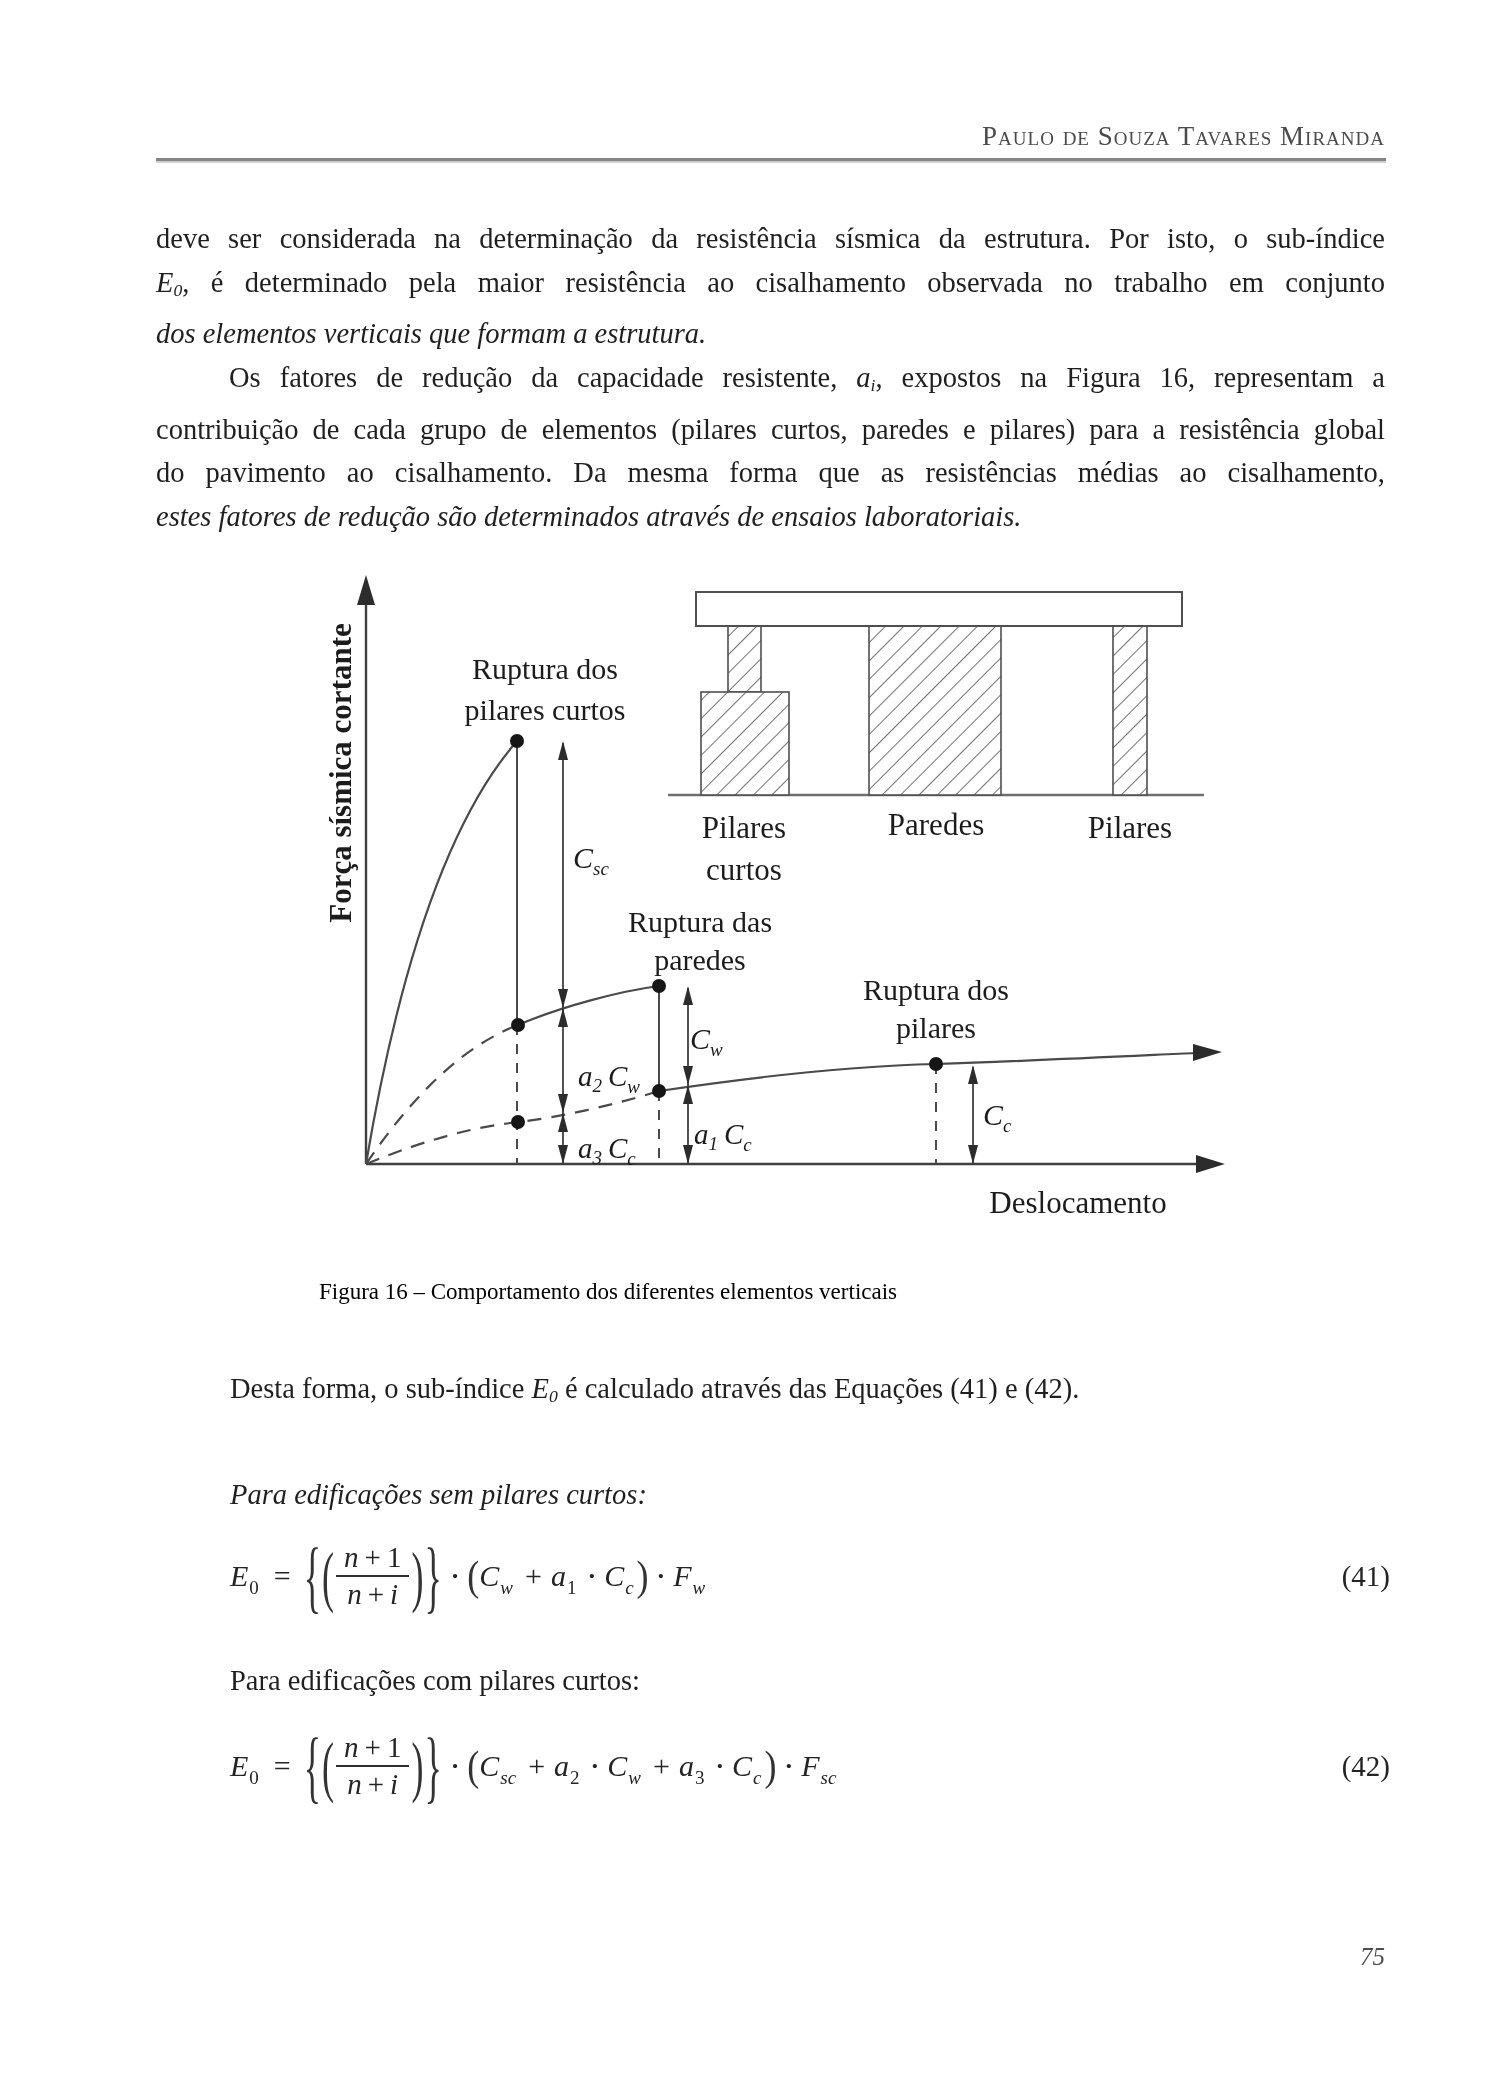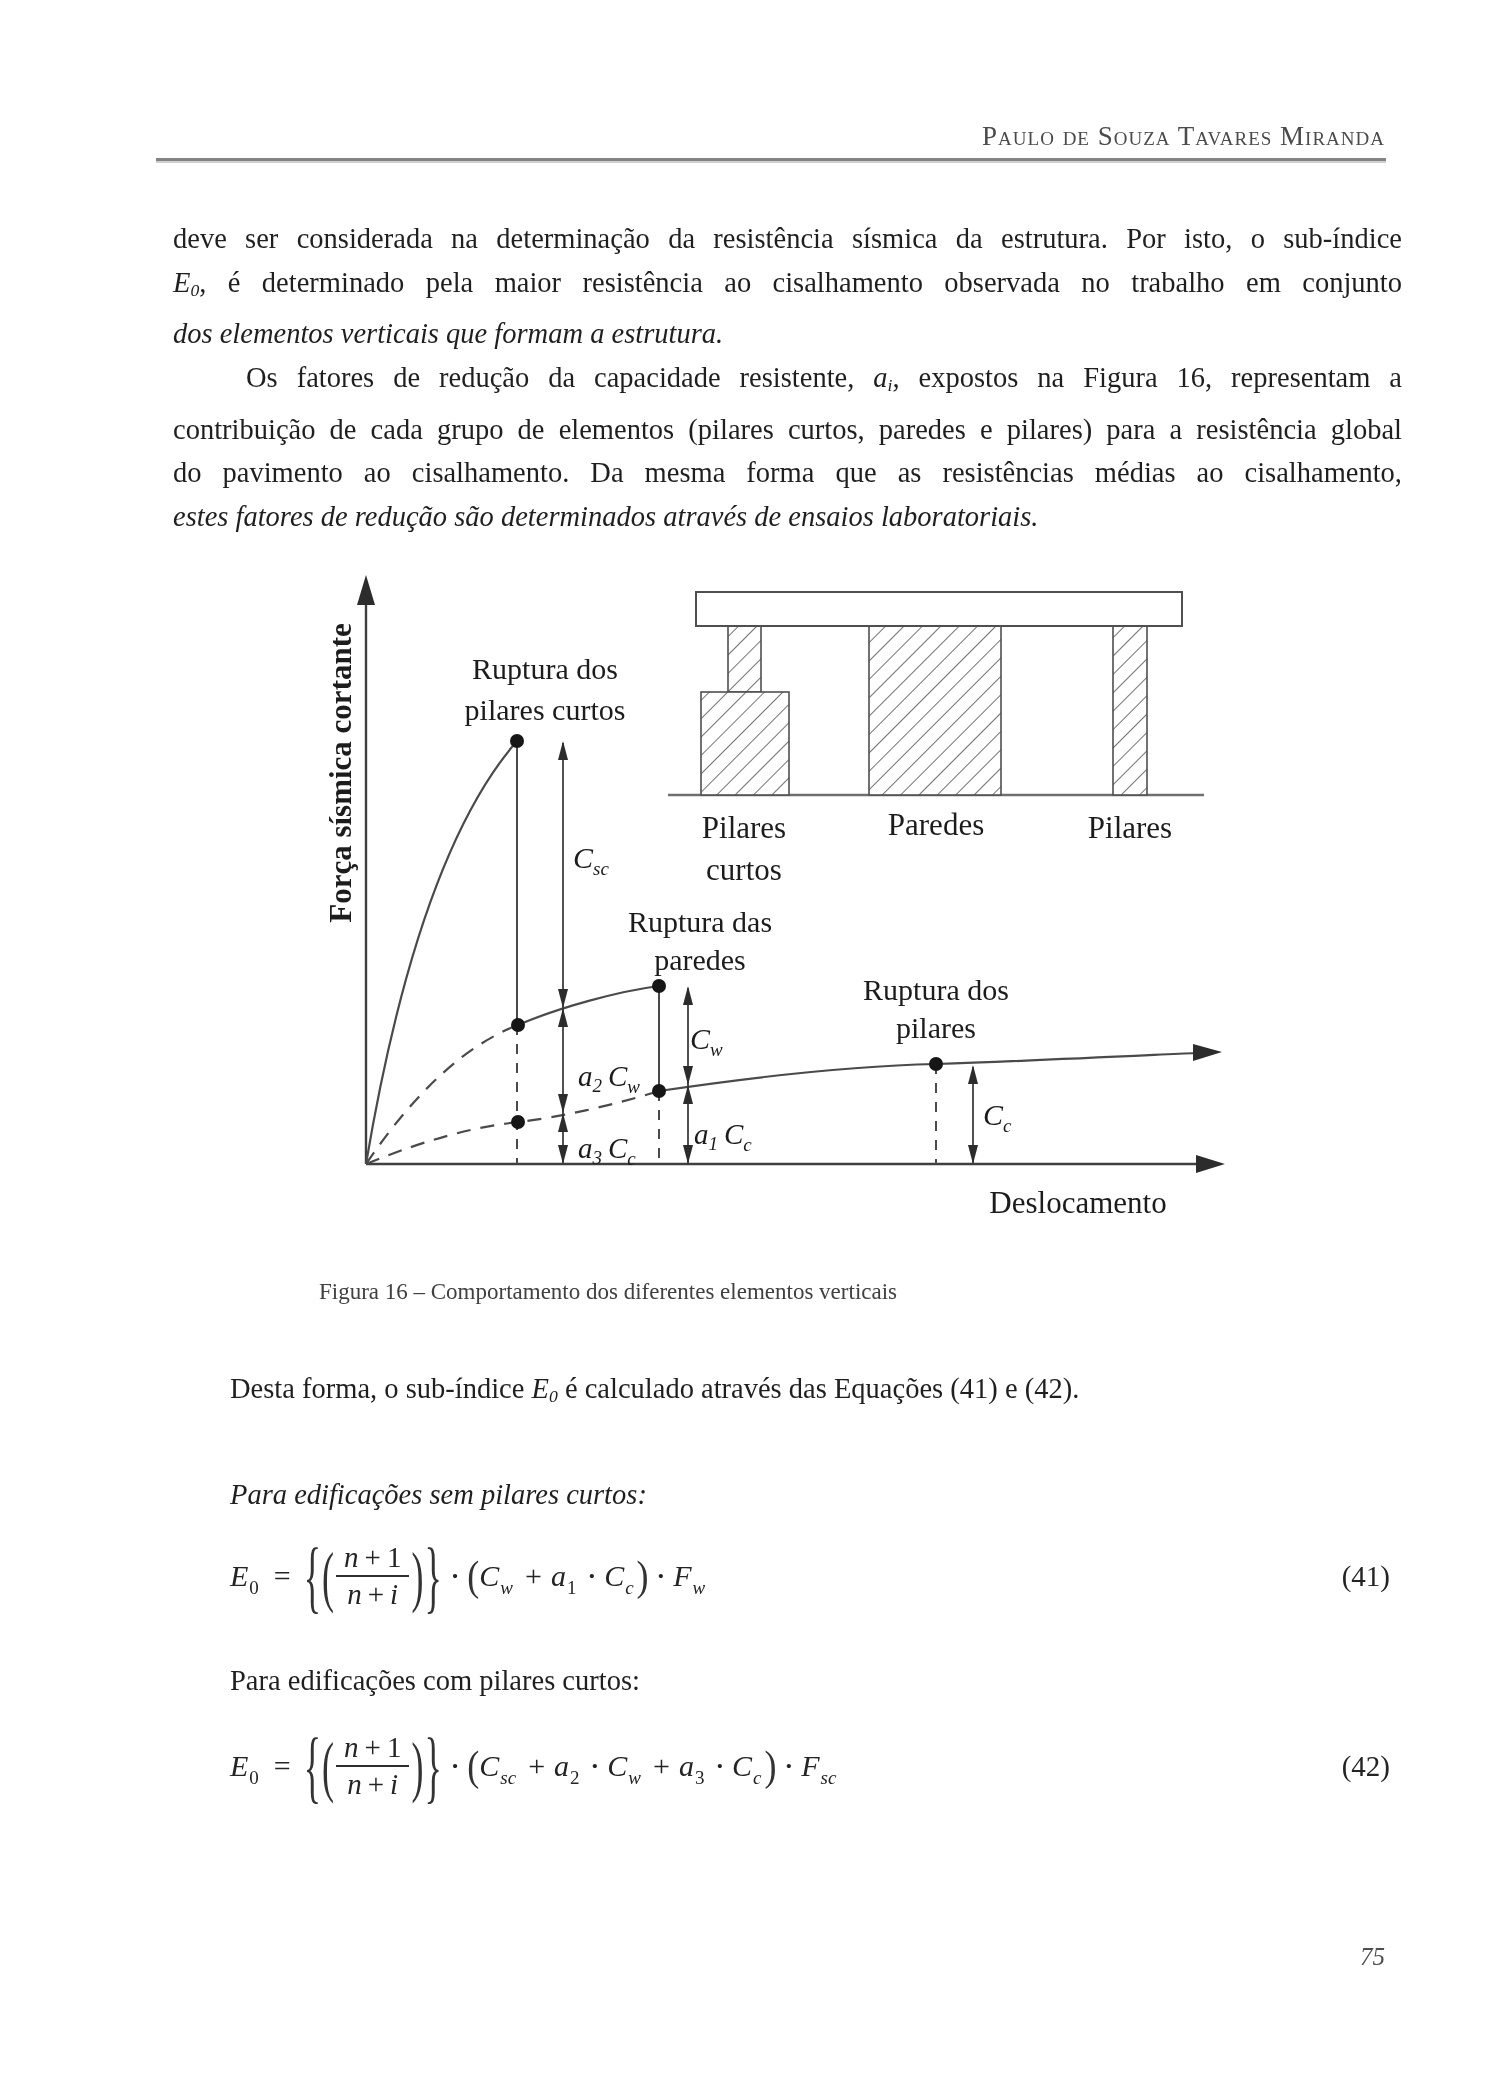--- a/index.html
+++ b/index.html
@@ -8,30 +8,30 @@
   .page { position:absolute; inset:0; overflow:hidden; }
 
   
   .hdr { position:absolute; top:121px; right:115px; font-size:27px; color:#4b4b4b;
          font-variant:small-caps; letter-spacing:1px;margin-left:16px; }
   .rule { position:absolute; top:158px; left:156px; width:1230px; height:5px;
           background:linear-gradient(#848484 55%, #cfcfcf 45%); }
 
   
   .bodytext { position:absolute; top:217px; left:156px; width:1229px;
-              font-size:28.5px; line-height:43.5px;margin-left:17px; }
+              font-size:28.5px; line-height:43.5px; }
   .line { text-align:justify; text-align-last:justify; white-space:nowrap2; }
   .line.last { text-align-last:left;font-style:italic; }
   .line.indent { text-indent:73px; }
   .iv { font-style:italic; }
   .bsub { font-style:italic; font-size:0.62em; vertical-align:-0.25em; }
 
   
   .caption { position:absolute; top:1279px; left:0; width:1216px; text-align:center;
-             font-size:23px; color:#404040; }
+             font-size:23px; color:#000000; }
 
   
   .tline { position:absolute; left:230px; font-size:28.5px;text-align:center; }
 
   
   .eq-block { position:absolute; left:230px; width:1160px; height:110px; }
   .eq { display:flex; align-items:center; height:110px; font-size:30px; color:#242424; }
   .eq .it { font-style:italic; }
   .eq .rom { font-style:normal; }
   .eq .sub { font-size:19px; position:relative; top:12px; margin:0 3px 0 1px; }

